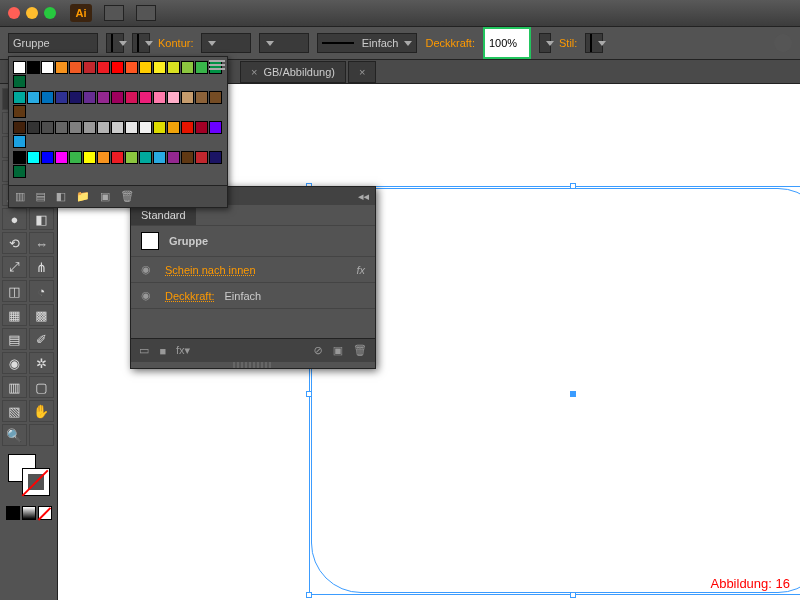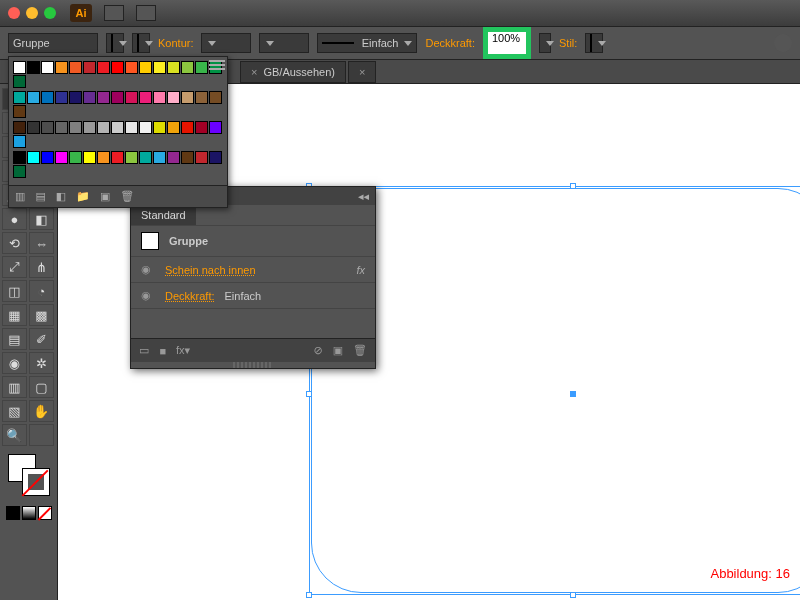--- a/index.html
+++ b/index.html
@@ -8,42 +8,42 @@
 .tb-btn{width:12px;height:12px;border-radius:50%}
 .tb-red{background:#ff5f56}.tb-yel{background:#ffbd2e}.tb-grn{background:#27c93f}
 .ai-logo{width:22px;height:18px;background:#3c240f;border-radius:3px;color:#ff9a00;font-weight:bold;font-size:11px;display:flex;align-items:center;justify-content:center;margin-left:8px}
 .tb-icon{width:20px;height:16px;background:#555;border:1px solid #222;margin-left:6px}
 .ctrlbar{height:34px;background:#535353;border-top:1px solid #222;border-bottom:1px solid #222;display:flex;align-items:center;padding:0 8px;gap:8px;color:#ccc}
 .dd{height:20px;background:#3a3a3a;border:1px solid #222;display:flex;align-items:center;padding:0 4px;gap:4px;color:#ccc}
 .dd-arr{width:0;height:0;border-left:4px solid transparent;border-right:4px solid transparent;border-top:5px solid #aaa;margin-left:2px}
 .sw{width:18px;height:18px;background:#fff;border:1px solid #000;position:relative}
 .sw-none{background:#fff}.sw-none::after{content:"";position:absolute;width:140%;height:2px;background:red;top:50%;left:-20%;transform:rotate(-45deg)}
 .lbl-o{color:#ff9a00}
-.input-v{width:48px;height:32px;background:#fff;border:5px solid #22c55e;color:#000;padding:0 4px}
+.input-v{width:48px;height:32px;background:#fff;border:2px solid #22c55e;color:#000;padding:8px 4px}
 .gear{width:18px;height:18px;border-radius:50%;background:#555;margin-left:auto}
 .tabs{height:24px;background:#4a4a4a;display:flex;align-items:flex-end;padding-left:240px;color:#ccc;border-bottom:1px solid #222}
 .tab{padding:4px 10px;background:#3a3a3a;border:1px solid #222;margin-right:2px;display:flex;align-items:center;gap:6px}
 .tab .x{color:#999}
 .main{position:absolute;top:84px;left:0;right:0;bottom:0;display:flex}
 .tools{width:58px;background:#535353;border-right:1px solid #222;padding:4px 2px;display:flex;flex-direction:column;gap:2px}
 .trow{display:flex;gap:2px}
 .tool{width:25px;height:22px;background:#535353;border:1px solid #444;display:flex;align-items:center;justify-content:center;color:#ddd;font-size:13px}
 .tool.on{background:#3a3a3a}
 .fillstroke{position:relative;width:42px;height:42px;margin:6px auto}
 .fs-f{position:absolute;top:0;left:0;width:28px;height:28px;background:#fff;border:1px solid #000}
 .fs-s{position:absolute;bottom:0;right:0;width:28px;height:28px;background:#fff;border:1px solid #000}
 .fs-s::after{content:"";position:absolute;inset:5px;background:#535353}
 .fs-s.none::before{content:"";position:absolute;width:140%;height:2px;background:red;top:50%;left:-20%;transform:rotate(-45deg);z-index:2}
 .minisw{display:flex;gap:2px;justify-content:center;margin-top:2px}
 .msw{width:14px;height:14px;border:1px solid #000}
 .canvas{flex:1;background:#fff;position:relative}
 .shape{position:absolute;top:104px;left:253px;width:517px;height:405px;border:1px solid #3b9cff;border-radius:50px}
 .bbox{position:absolute;top:102px;left:251px;width:521px;height:409px;border:1px solid #3b9cff}
 .hnd{position:absolute;width:6px;height:6px;background:#fff;border:1px solid #3b9cff}
-.caption{position:absolute;bottom:19px;right:10px;color:red;font-size:13px}
+.caption{position:absolute;bottom:9px;right:10px;color:red;font-size:13px}
 
 .swatches{position:absolute;top:56px;left:8px;width:220px;background:#535353;border:1px solid #222;z-index:20;box-shadow:2px 2px 6px rgba(0,0,0,.5)}
 .sw-body{padding:4px}
 .sw-grid{display:flex;flex-wrap:wrap;gap:1px;margin-bottom:3px}
 .sc{width:13px;height:13px;border:1px solid #000}
 .sw-foot{height:22px;background:#4a4a4a;border-top:1px solid #222;display:flex;align-items:center;padding:0 6px;gap:10px;color:#aaa}
 .sw-menu{position:absolute;top:2px;right:2px;width:16px;height:12px;display:flex;flex-direction:column;justify-content:space-around}
 .sw-menu span{height:2px;background:#aaa}
 
 .appear{position:absolute;top:186px;left:130px;width:246px;background:#535353;border:1px solid #222;z-index:15;box-shadow:2px 2px 8px rgba(0,0,0,.6)}
@@ -104,21 +104,21 @@
   <div class="dd" style="width:18px">
       <div class="sw" style="background:#eee"></div>
       <div class="dd-arr"></div>
     </div>
   <div class="gear"></div>
 </div>
 
 <div class="tabs">
   <div class="tab">
       <span class="x">×</span>
-      <span>GB/Aussehen)</span>
+      <span>GB/Abbildung)</span>
     </div>
   <div class="tab">
       <span class="x">×</span>
     </div>
 </div>
 
 <div class="main">
   <div class="tools">
     <div class="trow">
         <div class="tool on">▸</div>

